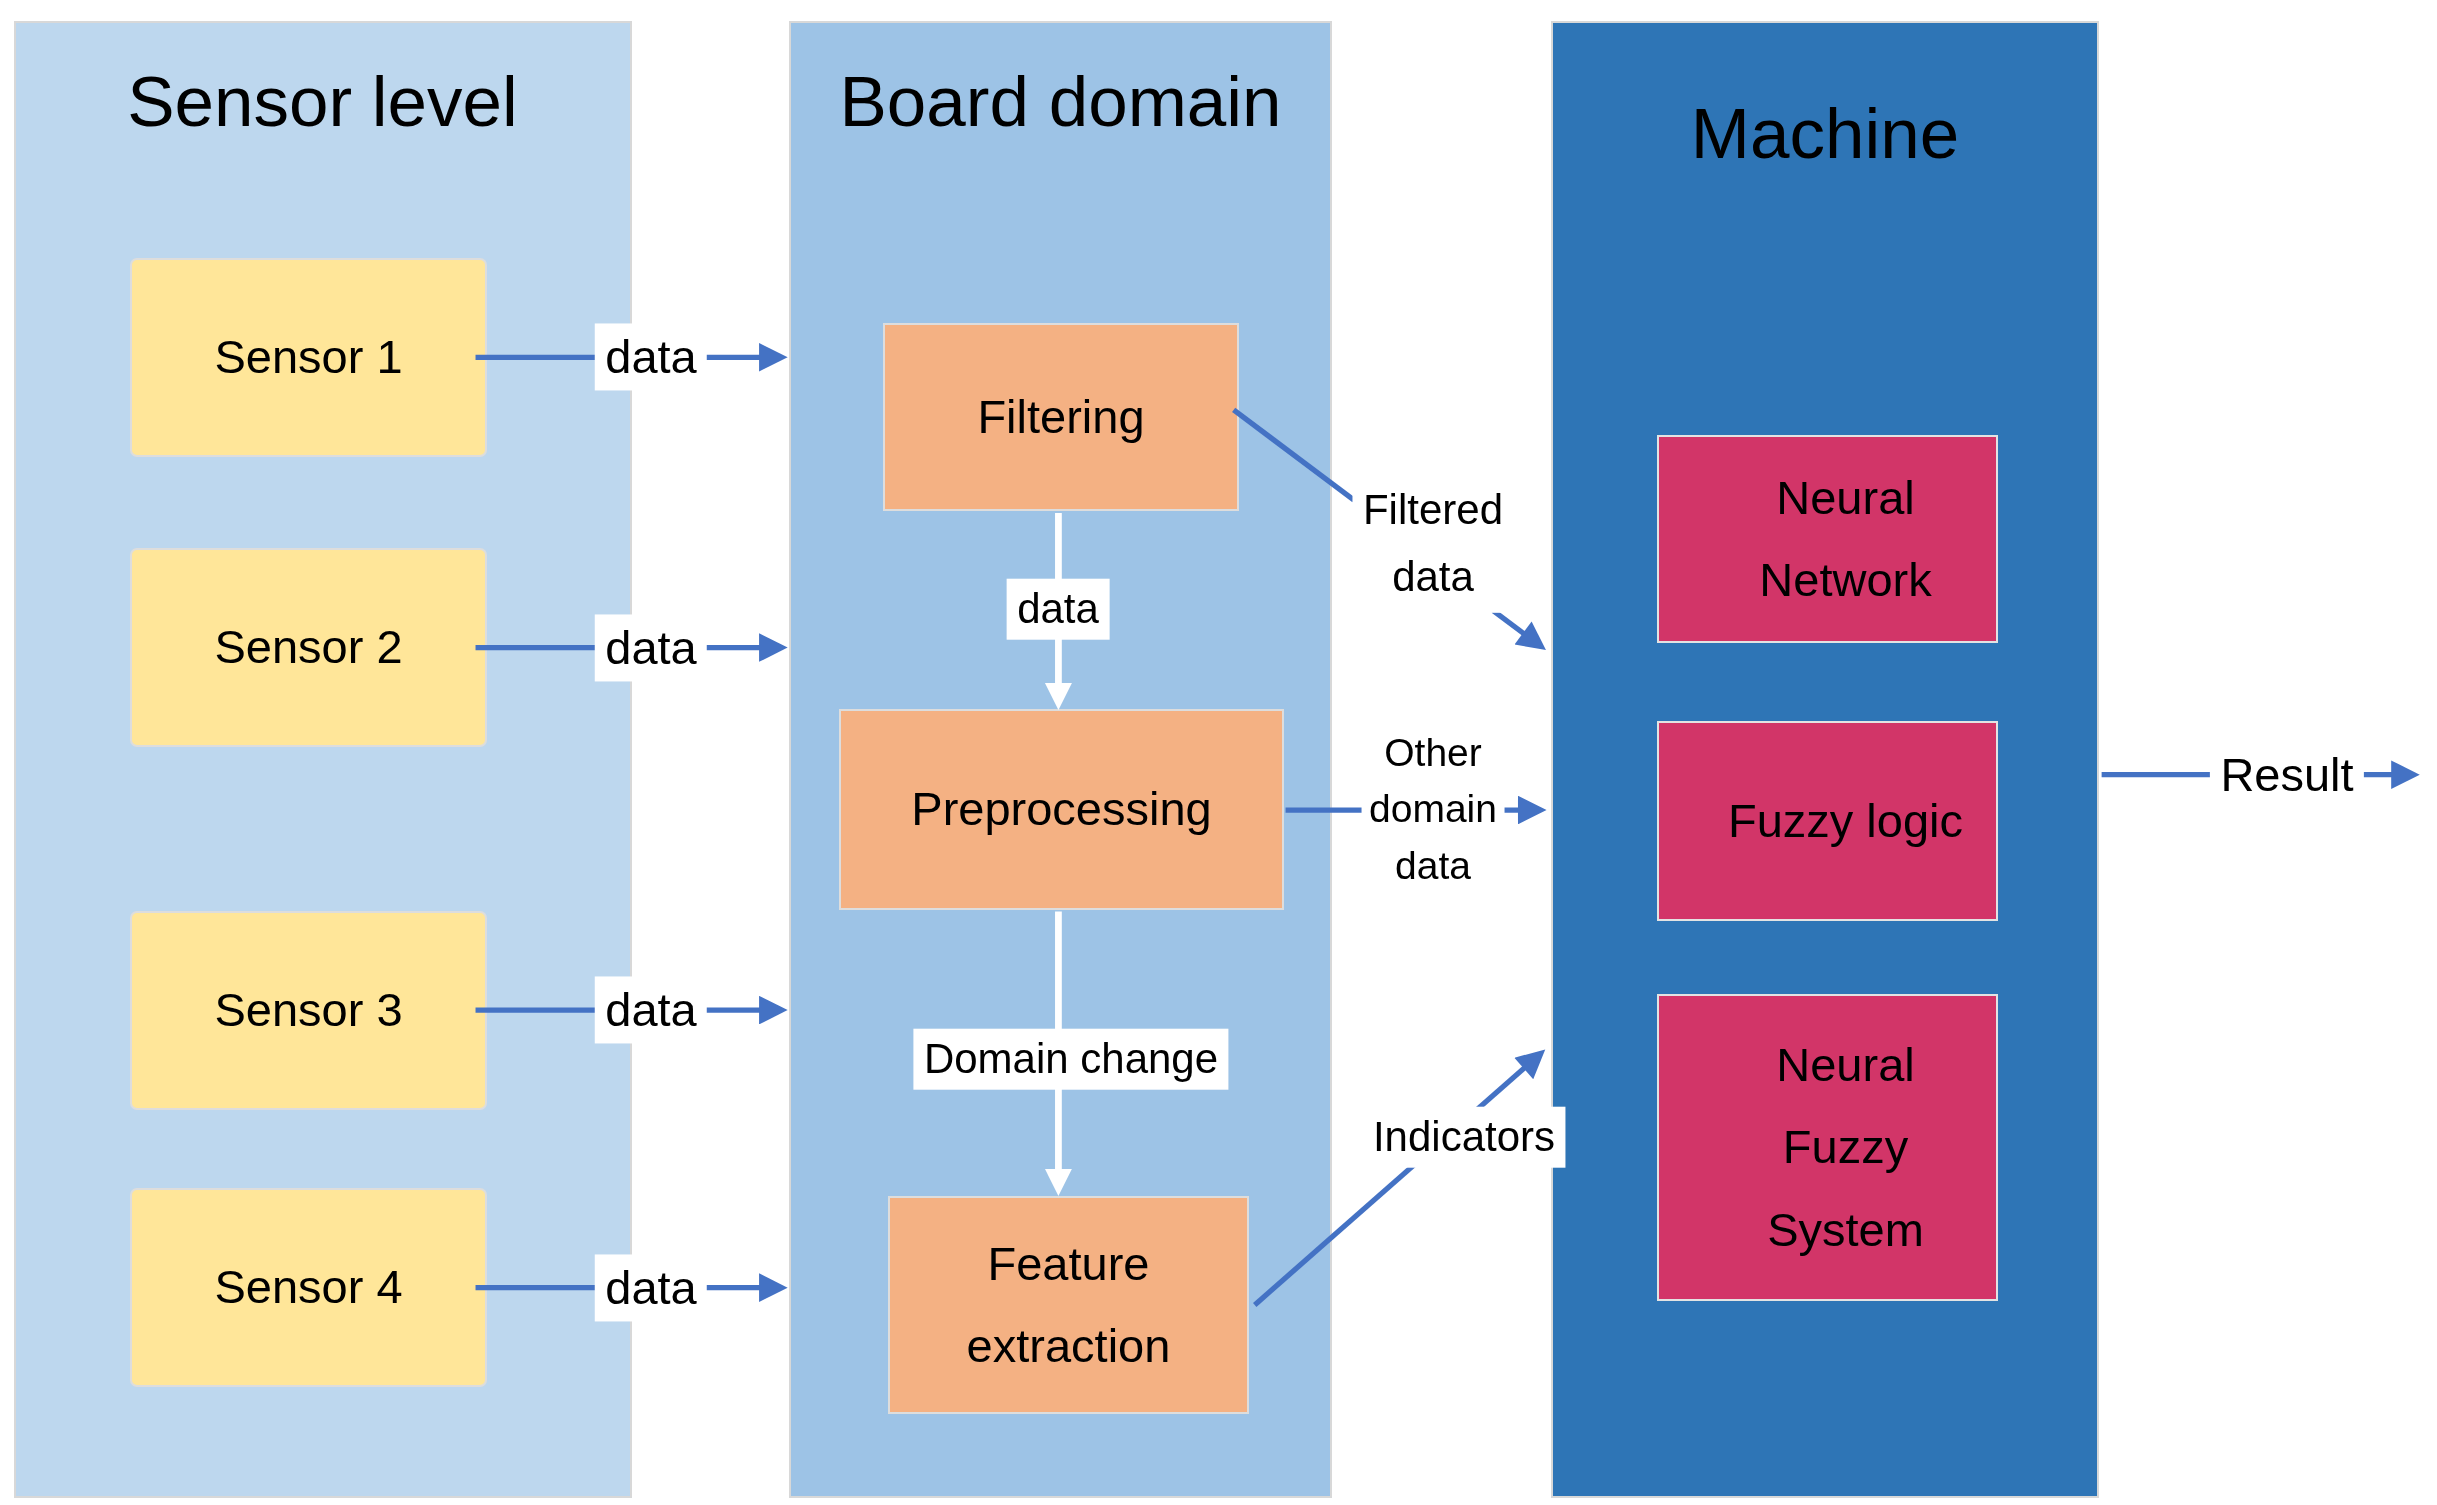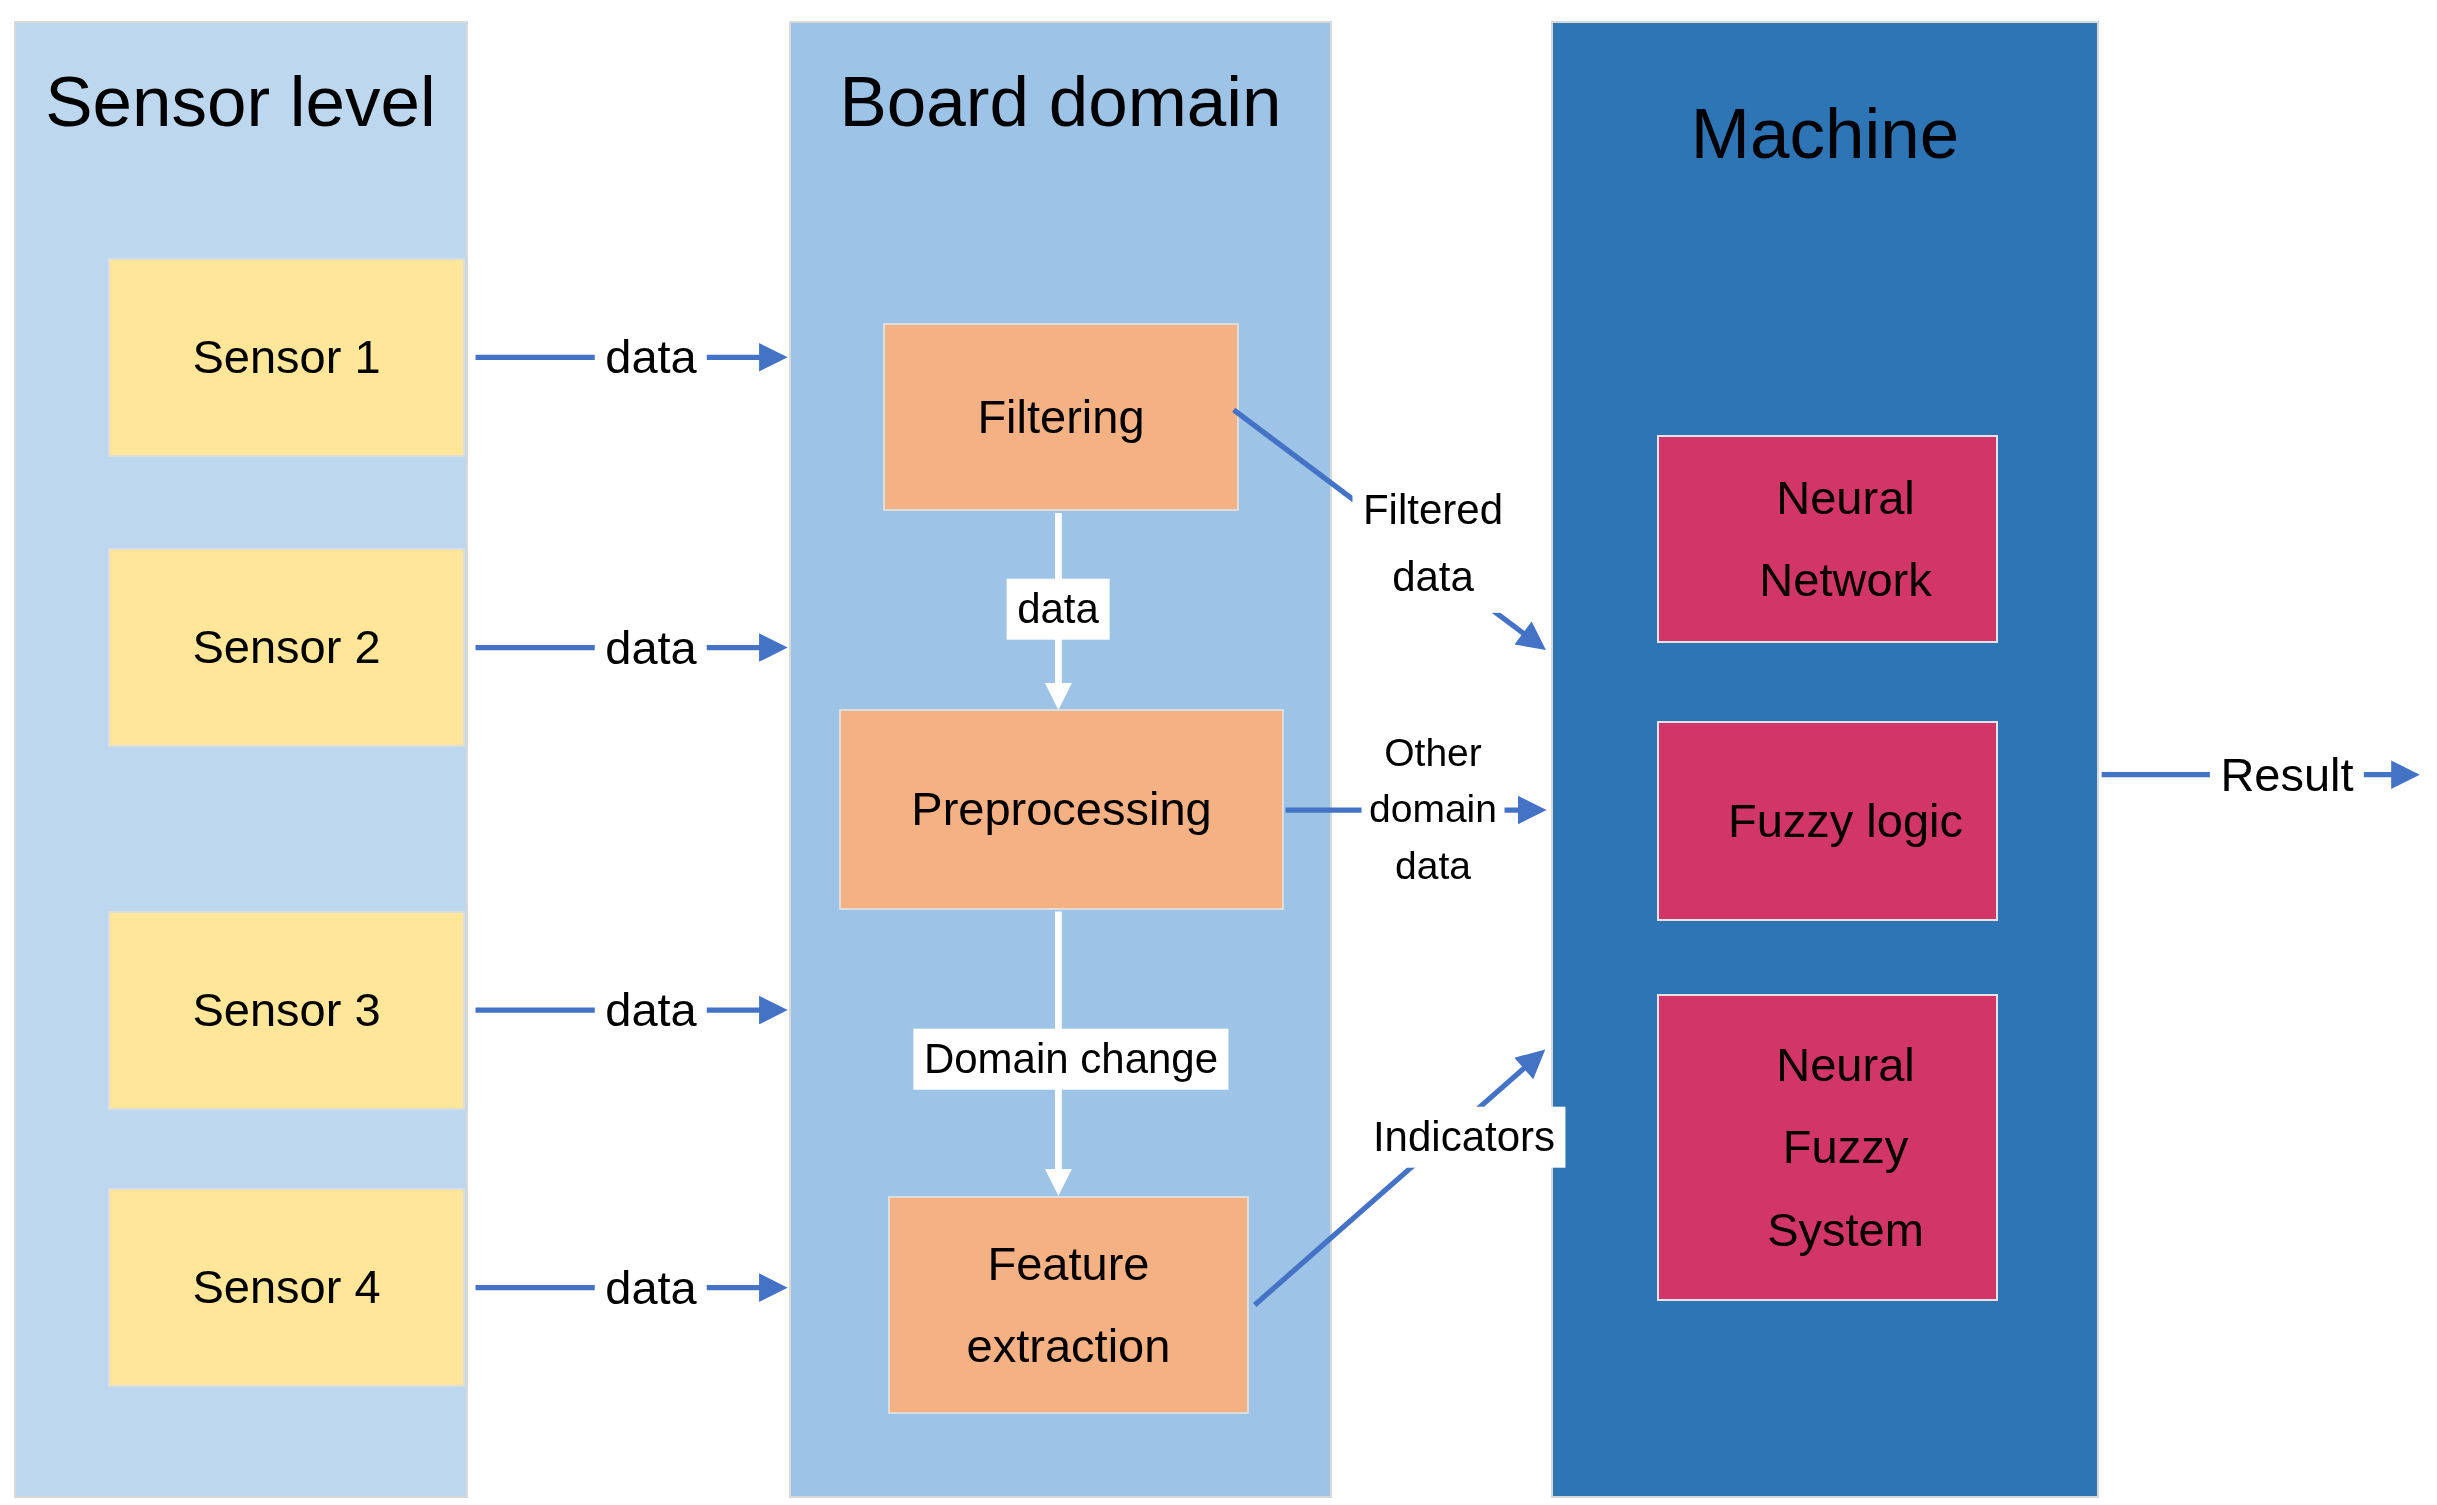--- a/index.html
+++ b/index.html
@@ -15,33 +15,33 @@
     --arrow-blue:#4472C4;
     --arrow-white:#FFFFFF;
     --text:#000000;
   }
   html,body{margin:0;padding:0;background:var(--page-bg);}
   .canvas{
     position:relative;width:2438px;height:1505px;background:var(--page-bg);
     font-family:"Liberation Sans",sans-serif;color:var(--text);overflow:hidden;
   }
   .column{position:absolute;top:21px;height:1477px;border:2.3px solid var(--column-border);box-sizing:border-box;}
-  .col-sensor{left:13.5px;width:454px;background:var(--sensor-column);}
+  .col-sensor{left:13.5px;width:618px;background:var(--sensor-column);}
   .col-board{left:789px;width:543px;background:var(--board-column);}
   .col-machine{left:1551px;width:548px;background:var(--machine-column);}
   .column-title{position:absolute;top:32px;left:0;width:100%;text-align:center;font-size:71px;line-height:1.32;}
   .column-title span{display:block;margin-top:32px;}
 
   .box{
     position:absolute;display:flex;flex-direction:column;align-items:center;justify-content:center;
     text-align:center;border:2.3px solid var(--box-border);box-sizing:border-box;
     font-size:47px;line-height:1.35;
   }
   .box span{display:block;line-height:1.75;}
-  .sensor-box{left:108px;width:357px;height:199px;background:var(--sensor-box);}
+  .sensor-box{left:130px;width:357px;height:199px;background:var(--sensor-box);border-radius:7px;}
   .box-sensor1{top:258px;}
   .box-sensor2{top:548px;}
   .box-sensor3{top:911px;}
   .box-sensor4{top:1188px;}
   .board-box{background:var(--board-box);}
   .box-filtering{left:883px;top:323px;width:356px;height:188px;}
   .box-preprocessing{left:839px;top:709px;width:445px;height:201px;}
   .box-feature{left:888px;top:1196px;width:361px;height:218px;}
   .machine-box{left:1657px;width:341px;background:var(--machine-box);border-color:#E3E3E3;padding-left:36px;}
   .box-nn{top:435px;height:208px;}

